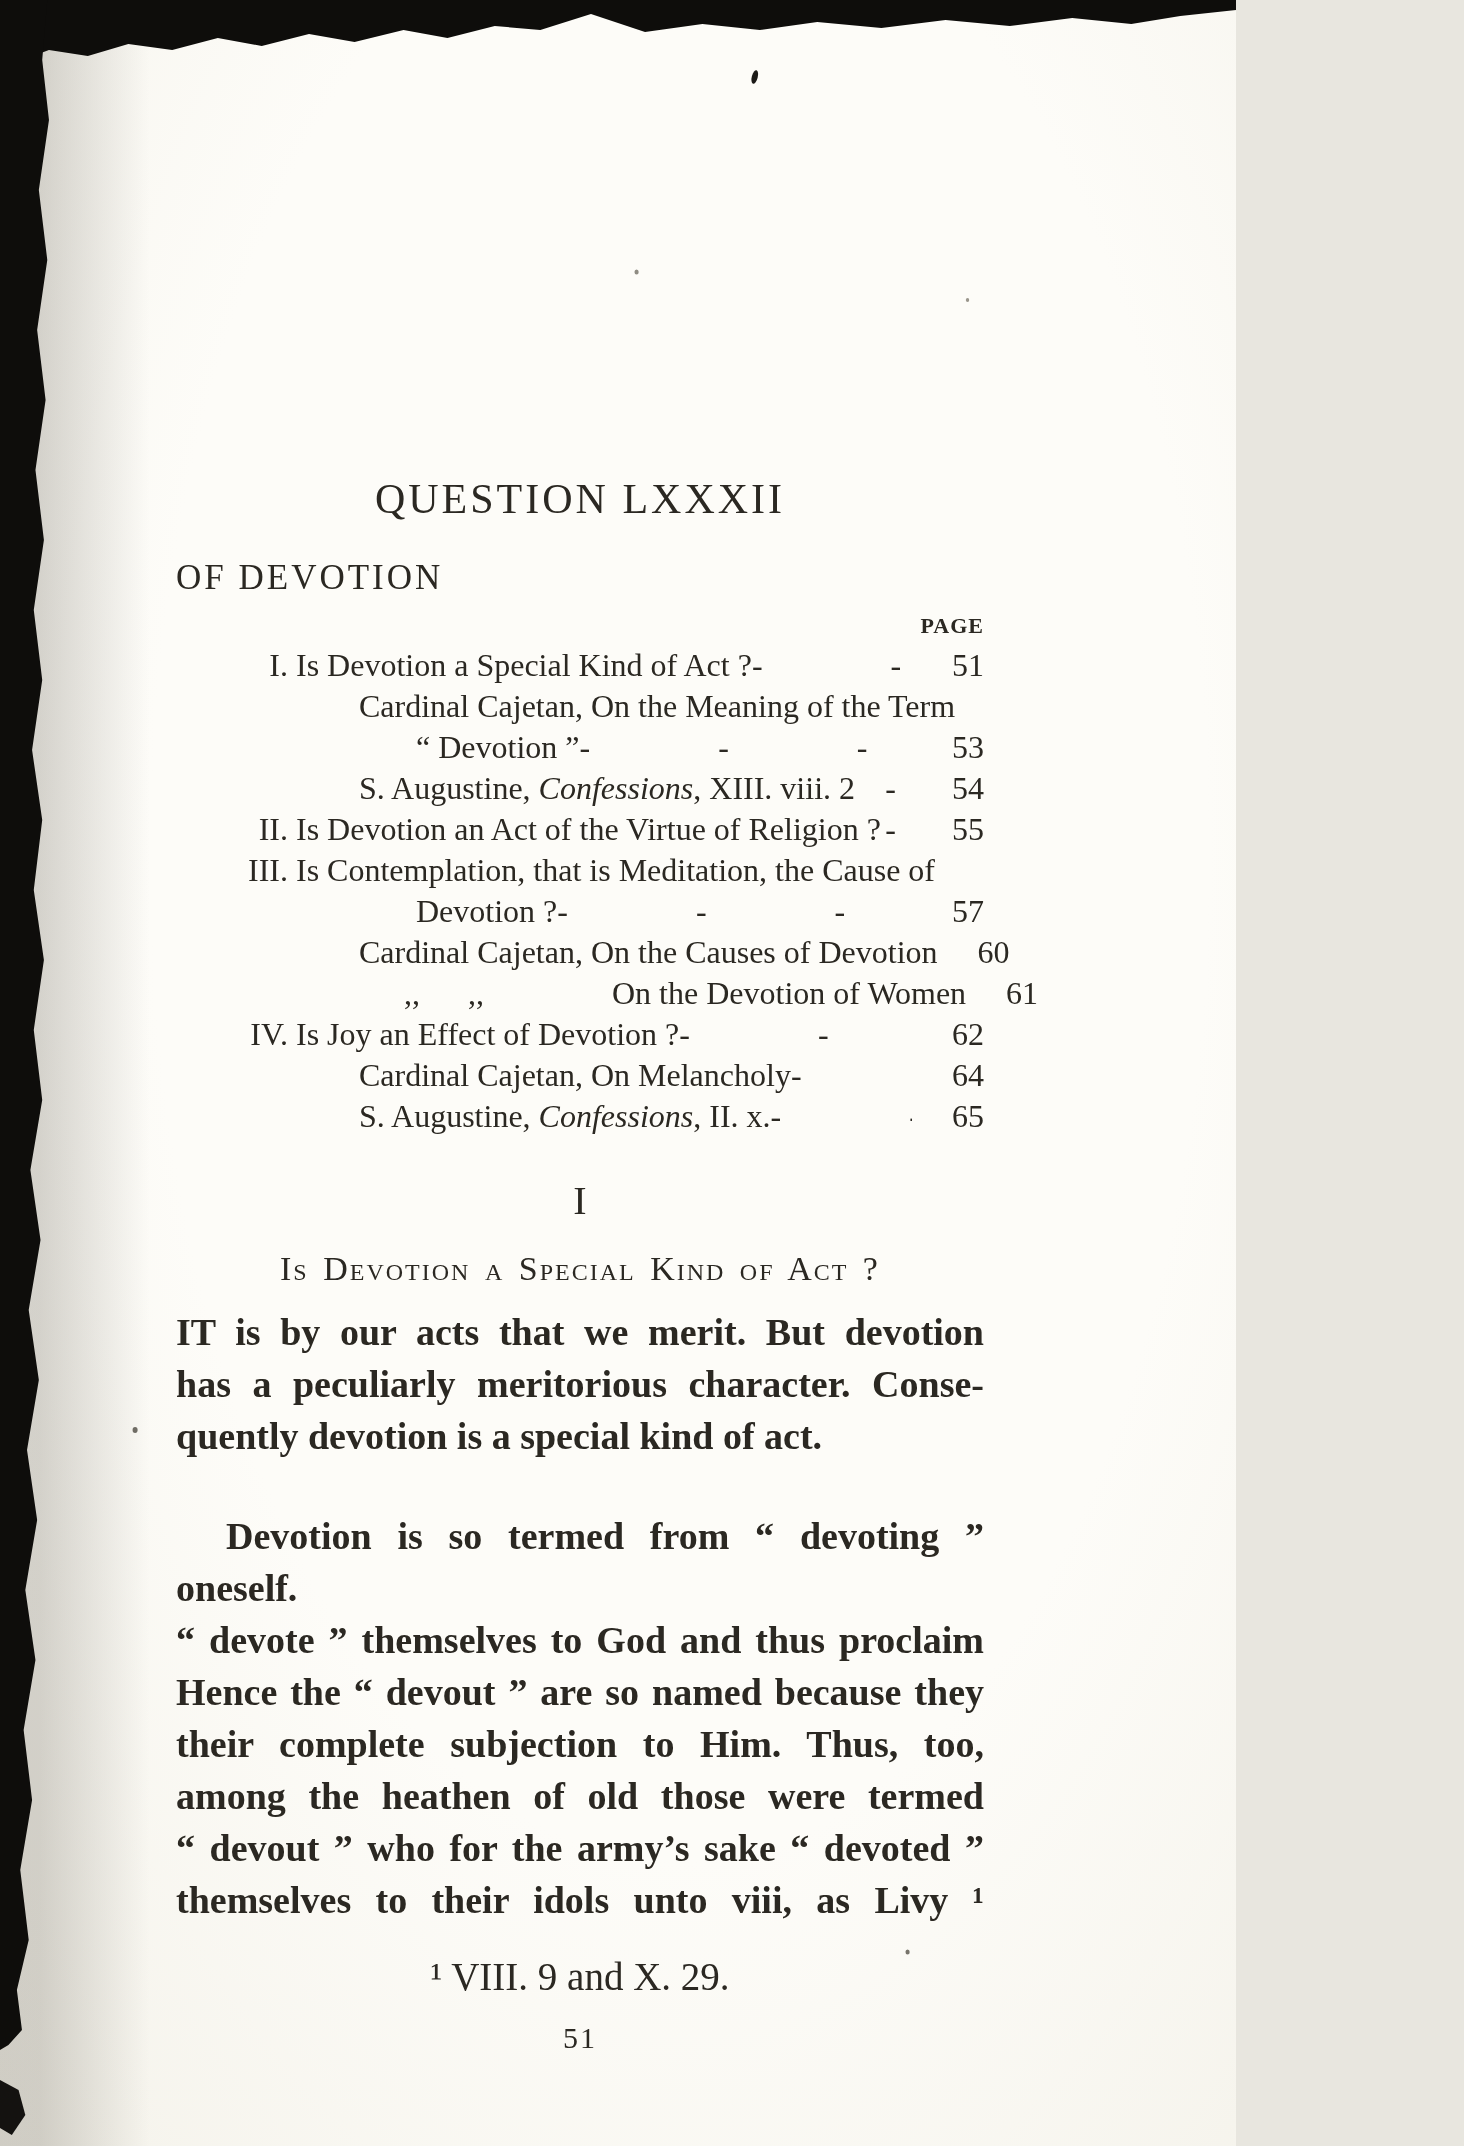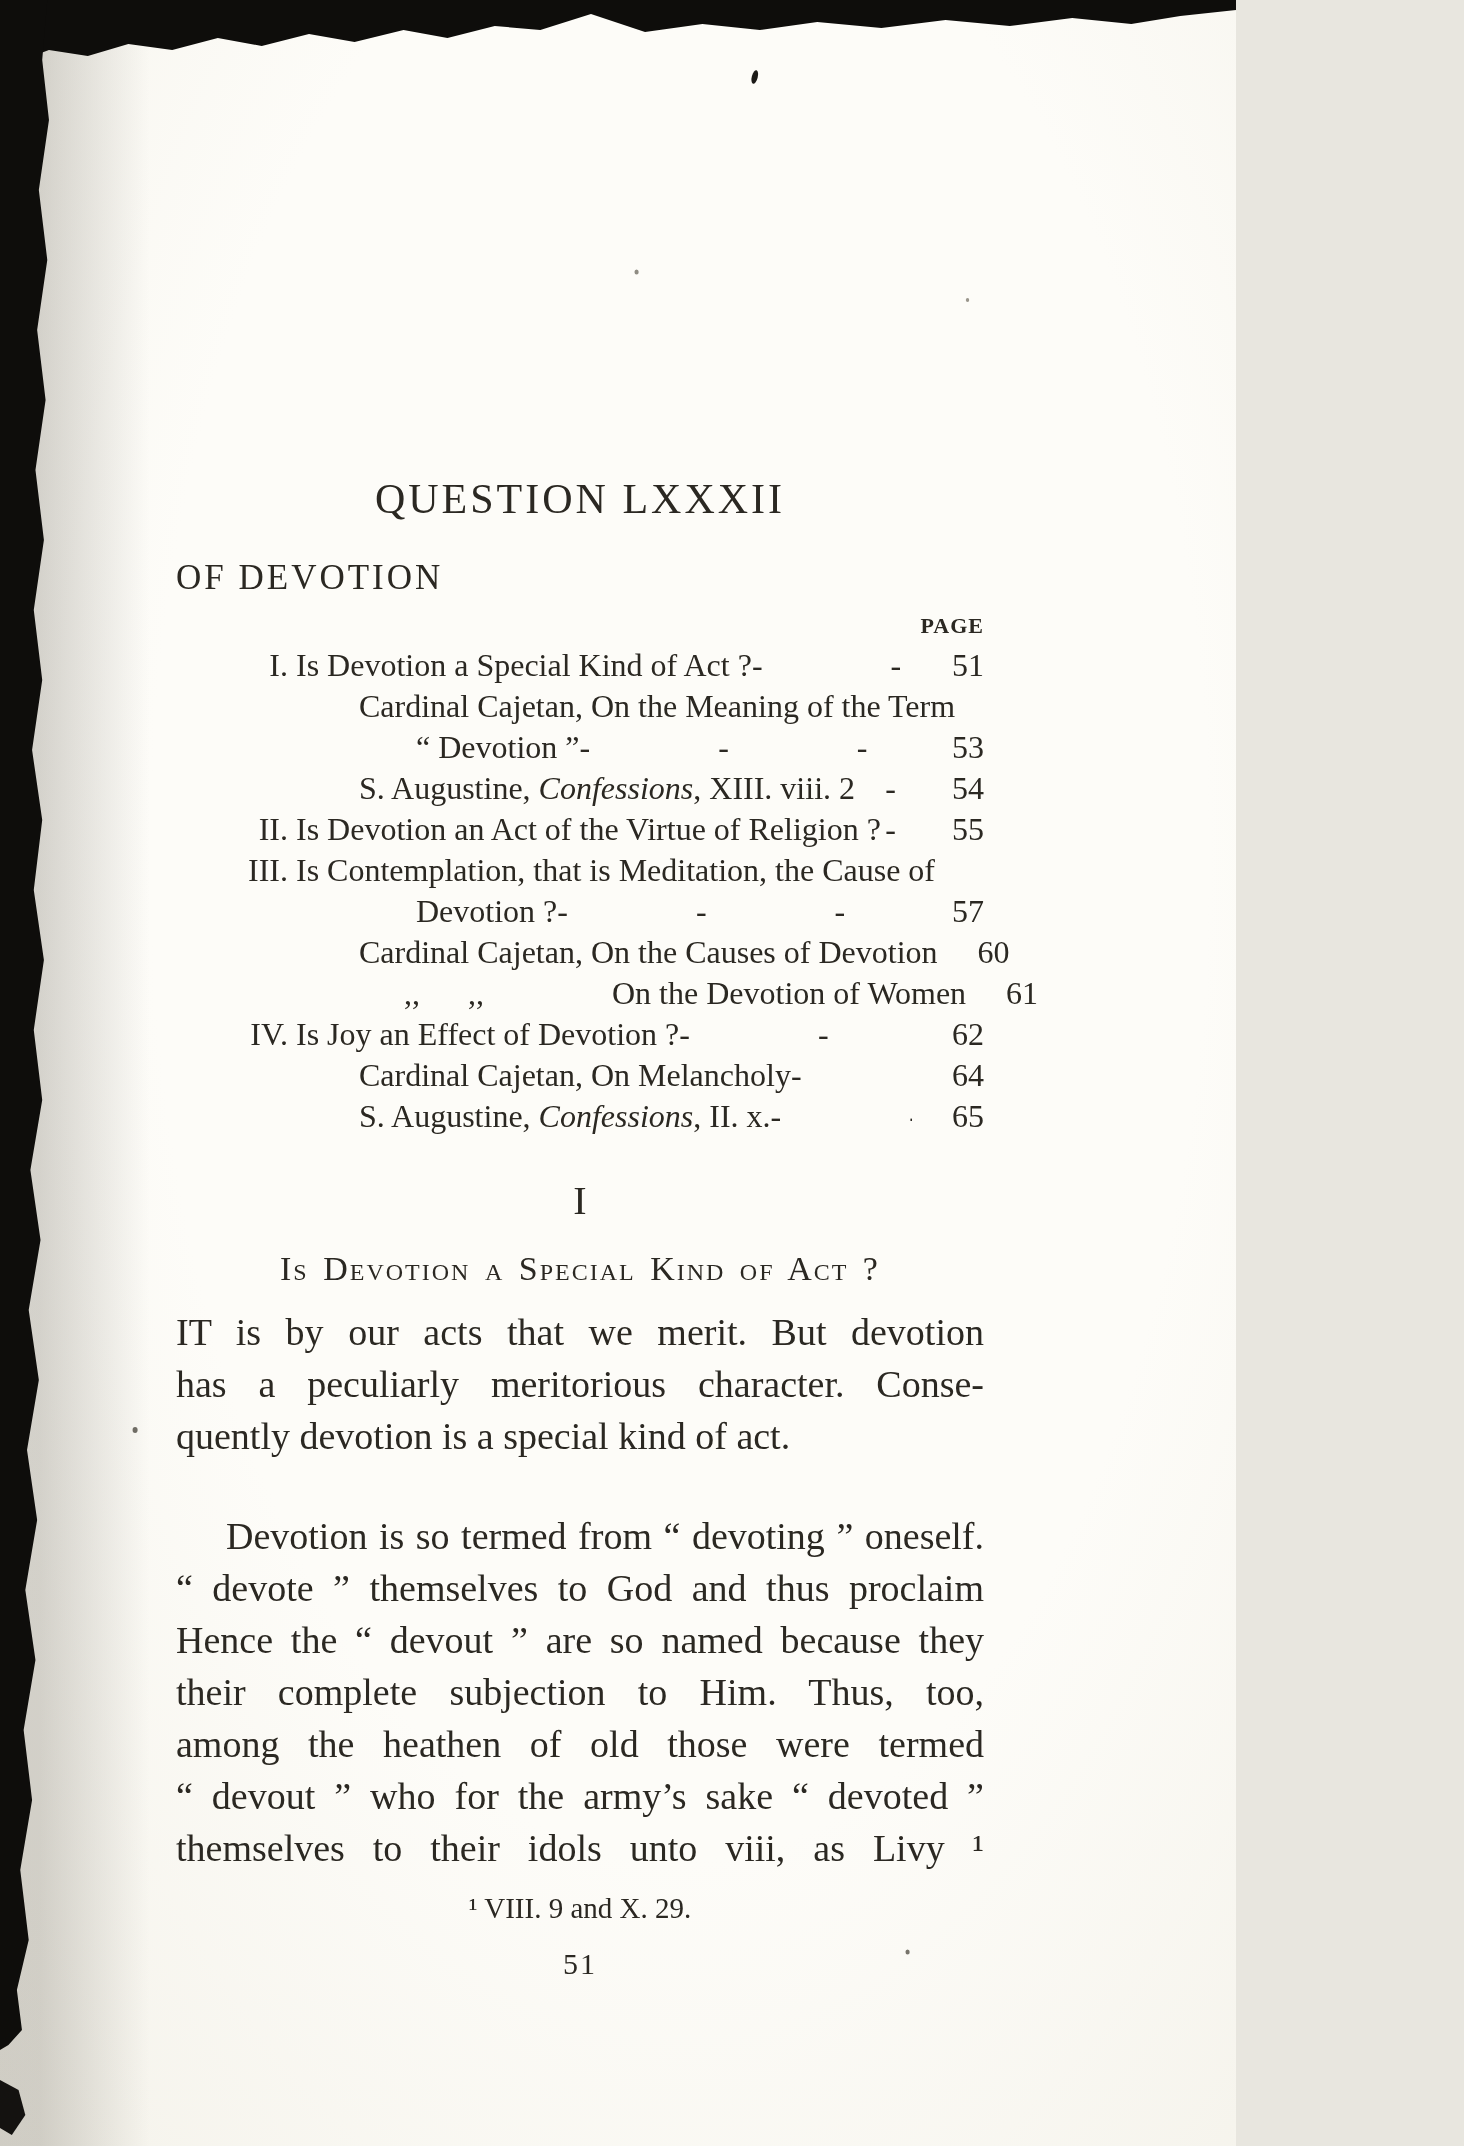--- a/index.html
+++ b/index.html
@@ -47,25 +47,25 @@
   .ind1 { padding-left:183px; }
   .ind2 { padding-left:240px; }
   .ind3 { padding-left:228px; }
 
   .section-number { margin-top:44px; text-align:center; font-size:40px; line-height:1; }
   .section-heading {
     margin-top:28px; text-align:center; font-size:34px; line-height:1.2;
     font-variant-caps:small-caps; letter-spacing:2px; word-spacing:4px;
   }
   .para { margin-top:16px; font-size:38px; }
-  .para .line { line-height:52px; text-align:justify; text-align-last:justify; white-space:normal; }
+  .para .line { line-height:52px; text-align:justify; text-align-last:justify; white-space:normal;font-weight:bold; }
   .para .line.last { text-align-last:left; }
   .para .line.indent { text-indent:50px; }
   .para2 { margin-top:48px; }
-  .footnote { margin-top:18px; text-align:center; font-size:29px; }
+  .footnote { margin-top:28px; text-align:center; font-size:39px; }
   .page-number { margin-top:22px; text-align:center; font-size:30px; letter-spacing:2px; }
 </style>
 </head>
 <body>
 
 <div class="page">
 
   <div class="binding-shadow"></div>
 
   <svg class="scan-edges" viewBox="0 0 1464 2146" preserveAspectRatio="none" xmlns="http://www.w3.org/2000/svg">

